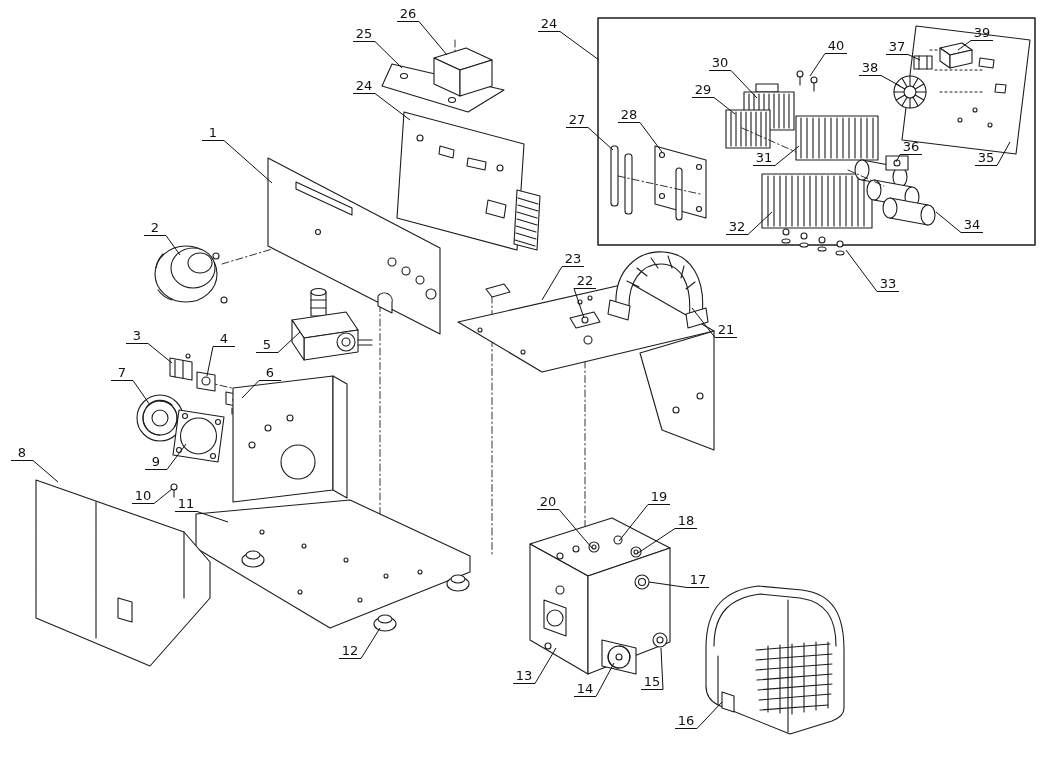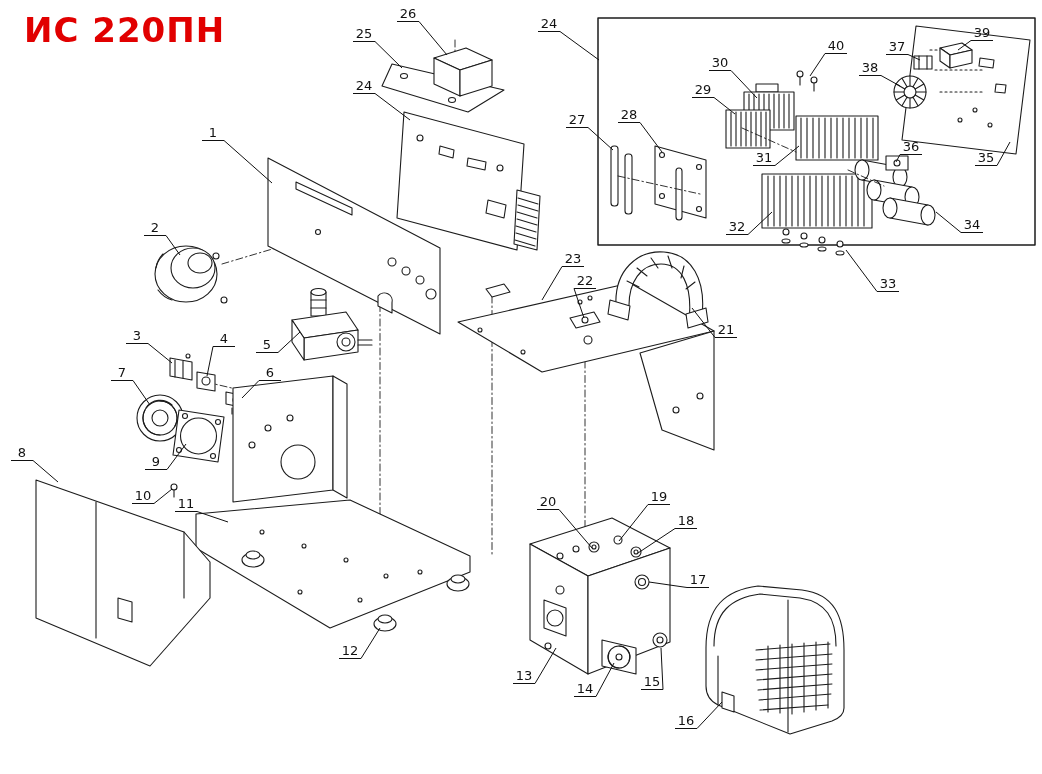--- a/index.html
+++ b/index.html
@@ -32,21 +32,20 @@
     fill:#111;
     stroke:none;
   }
   .callout-line{stroke:#111;stroke-width:1;fill:none;}
 </style>
 </head>
 <body>
 
 <div class="canvas">
 
-  <div class="page-title">ИС 220ПН</div>
 
   <svg id="diagram-svg" width="1042" height="774" viewBox="0 0 1042 774">
 
     <g class="ln">
 
       <g class="dash">
         <path d="M380,232 V548"></path>
         <path d="M455,40 V108"></path>
         <path d="M222,264 L316,236"></path>
         <path d="M585,332 V538"></path>

